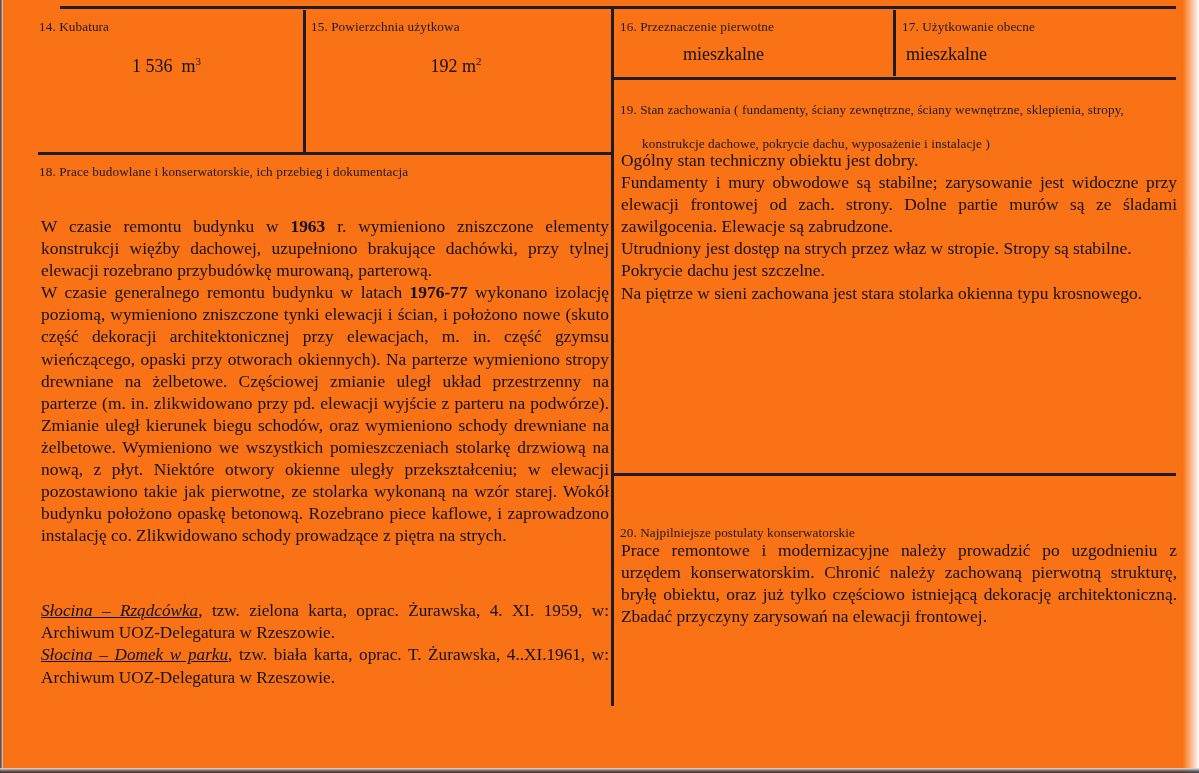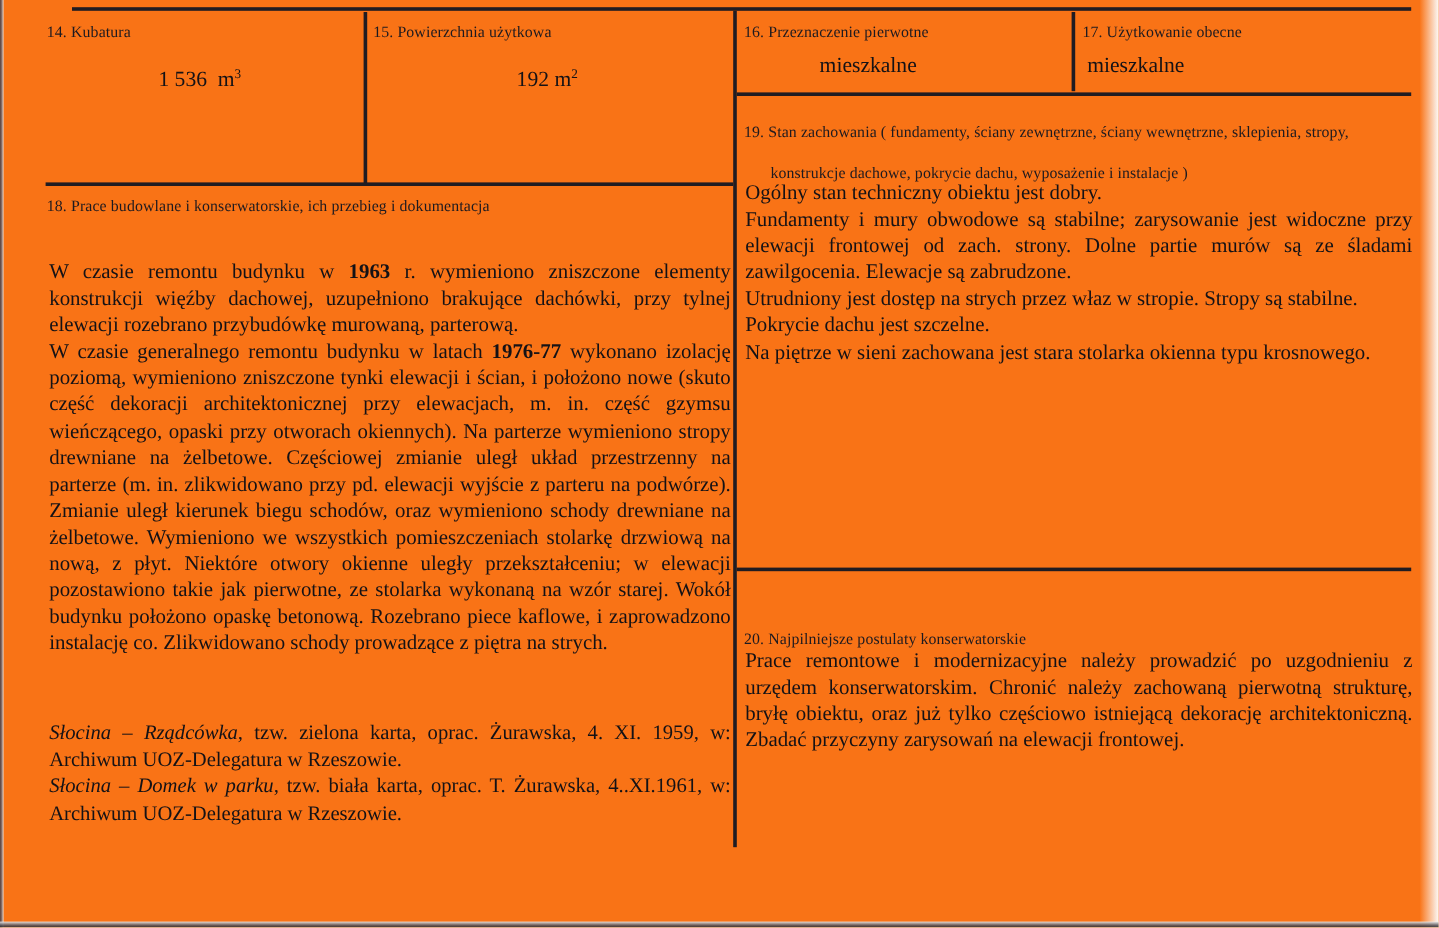--- a/index.html
+++ b/index.html
@@ -86,21 +86,21 @@
   }
 
   .bib {
     position: absolute;
     font-size: 17.2px;
     line-height: 22.2px;
     text-align: justify;
     color: #141216;
   }
   .bib p { margin: 0; }
-  .bib i { font-style: italic; }
+  .bib i { font-style: italic; text-decoration: underline; }
 
   b { font-weight: 700; }
 </style>
 </head>
 <body>
 
 <div id="sheet">
 
   <div class="paper-edge-left"></div>
   <div class="paper-edge-right"></div>

